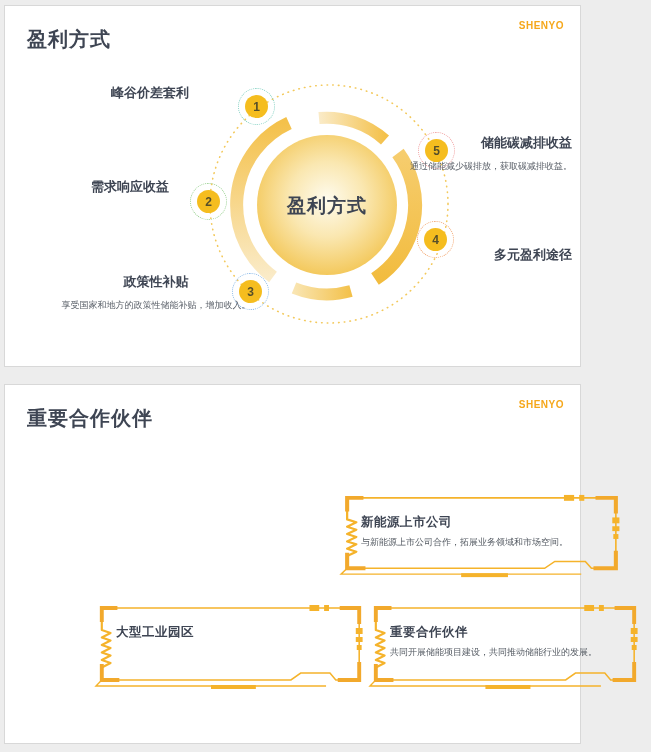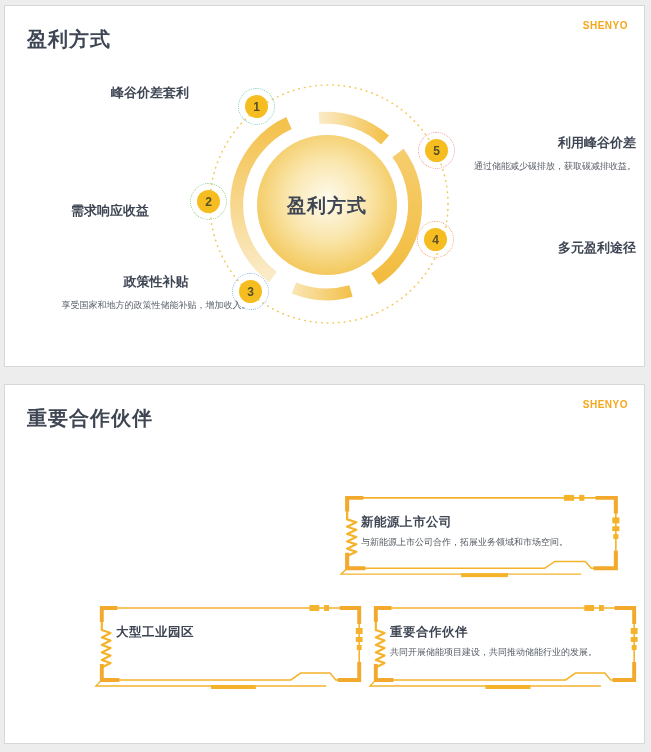--- a/index.html
+++ b/index.html
@@ -1,20 +1,20 @@
 <!DOCTYPE html>
 <html><head>
 <meta charset="utf-8">
 <style>
   * { margin:0; padding:0; box-sizing:border-box; }
   html,body { width:651px; }
   body { font-family:"Liberation Sans","DejaVu Sans",sans-serif; background:#ededed; }
   #stage { position:relative; width:651px; height:752px; background:#ededed; overflow:hidden; }
 
-  .slide { position:absolute; left:4px; width:641px; background:#ffffff; border:1px solid #d8d8d8; }
+  .slide { position:absolute; left:4px; width:577px; background:#ffffff; border:1px solid #d8d8d8; }
   #slide1 { top:5px; height:362px; }
   #slide2 { top:384px; height:360px; }
 
   .slide-title { position:absolute; left:22px; top:20px; font-size:20px; font-weight:700; color:#3e4553; letter-spacing:1px; }
   .brand { position:absolute; right:16px; top:14px; font-size:10px; font-weight:800; color:#f5a71b; letter-spacing:.5px; }
 
   
   .diagram-svg { position:absolute; left:0; top:0; width:643px; height:362px; }
   .center-label { position:absolute; left:252px; top:187px; width:140px; text-align:center;
                   font-size:19px; font-weight:700; color:#3e4553; letter-spacing:1px; }
@@ -27,24 +27,24 @@
   #badge1 { left:233px; top:82px; }
   #badge2 { left:185px; top:177px; }
   #badge3 { left:227px; top:267px; }
   #badge4 { left:412px; top:215px; }
   #badge5 { left:413px; top:126px; }
 
   .info { position:absolute;text-align:center; }
   .info .t { font-size:13px; font-weight:700; color:#3e4553; margin-bottom:7px; }
   .info .d { font-size:9px; color:#5a6069; line-height:1.65; }
   #info1 { left:39px; top:78px;  width:212px; }
-  #info2 { left:24px; top:172px; width:162px;margin-top:24px; }
+  #info2 { left:44px; top:172px; width:162px; }
   #info3 { left:36px; top:267px; width:230px; }
   #info5 { right:8px; top:128px; width:196px; text-align:right; }
-  #info4 { right:8px; top:233px; width:192px; text-align:right;font-family:Liberation Mono, monospace; }
+  #info4 { right:8px; top:240px; width:192px; text-align:right;font-family:Liberation Mono, monospace; }
   #info3 .d, #info5 .d { white-space:nowrap; }
   #info5 .d { margin-left:-30px; }
 
   
   .pbox { position:absolute; }
   .pbox .deco { position:absolute; inset:0; width:100%; height:100%; }
   .pbox .t { position:absolute; left:22px; top:22px; font-size:12.5px; font-weight:700; color:#3e4553; letter-spacing:.5px; }
   .pbox .d { position:absolute; left:22px; top:44px; font-size:9px; color:#555b63; white-space:nowrap; }
   #pbox1 { left:43px;  top:107px; width:257px; height:90px; }
   #pbox2 { left:334px; top:107px; width:285px; height:90px; }
@@ -150,21 +150,21 @@
       <div class="t">峰谷价差套利</div>
     </div>
     <div class="info" id="info2">
       <div class="t">需求响应收益</div>
     </div>
     <div class="info" id="info3">
       <div class="t">政策性补贴</div>
       <div class="d">享受国家和地方的政策性储能补贴，增加收入。</div>
     </div>
     <div class="info" id="info5">
-      <div class="t">利用峰谷价差</div>
+      <div class="t">储能碳减排收益</div>
       <div class="d">通过储能减少碳排放，获取碳减排收益。</div>
     </div>
     <div class="info" id="info4">
       <div class="t">多元盈利途径</div>
     </div>
   </section>
 
   <section class="slide" id="slide2">
     <h1 class="slide-title">重要合作伙伴</h1>
     <div class="brand">SHENYO</div>

